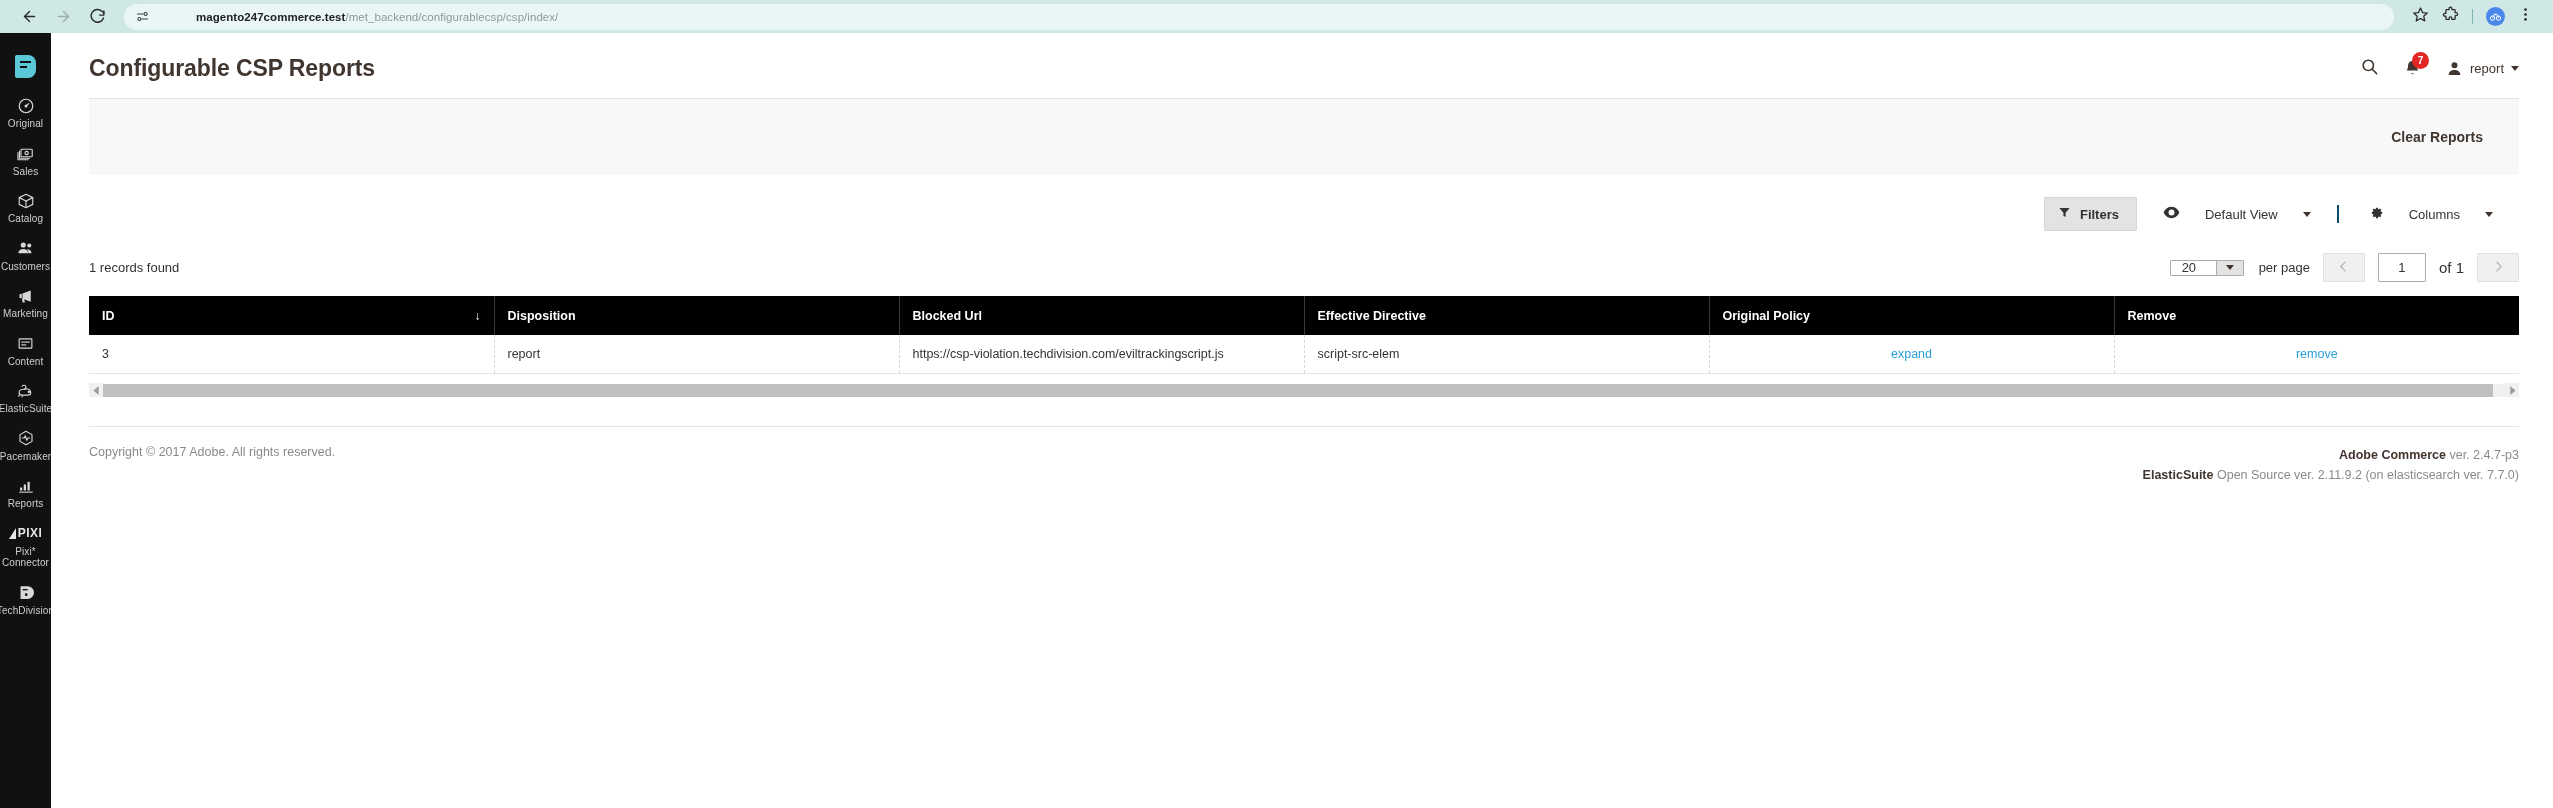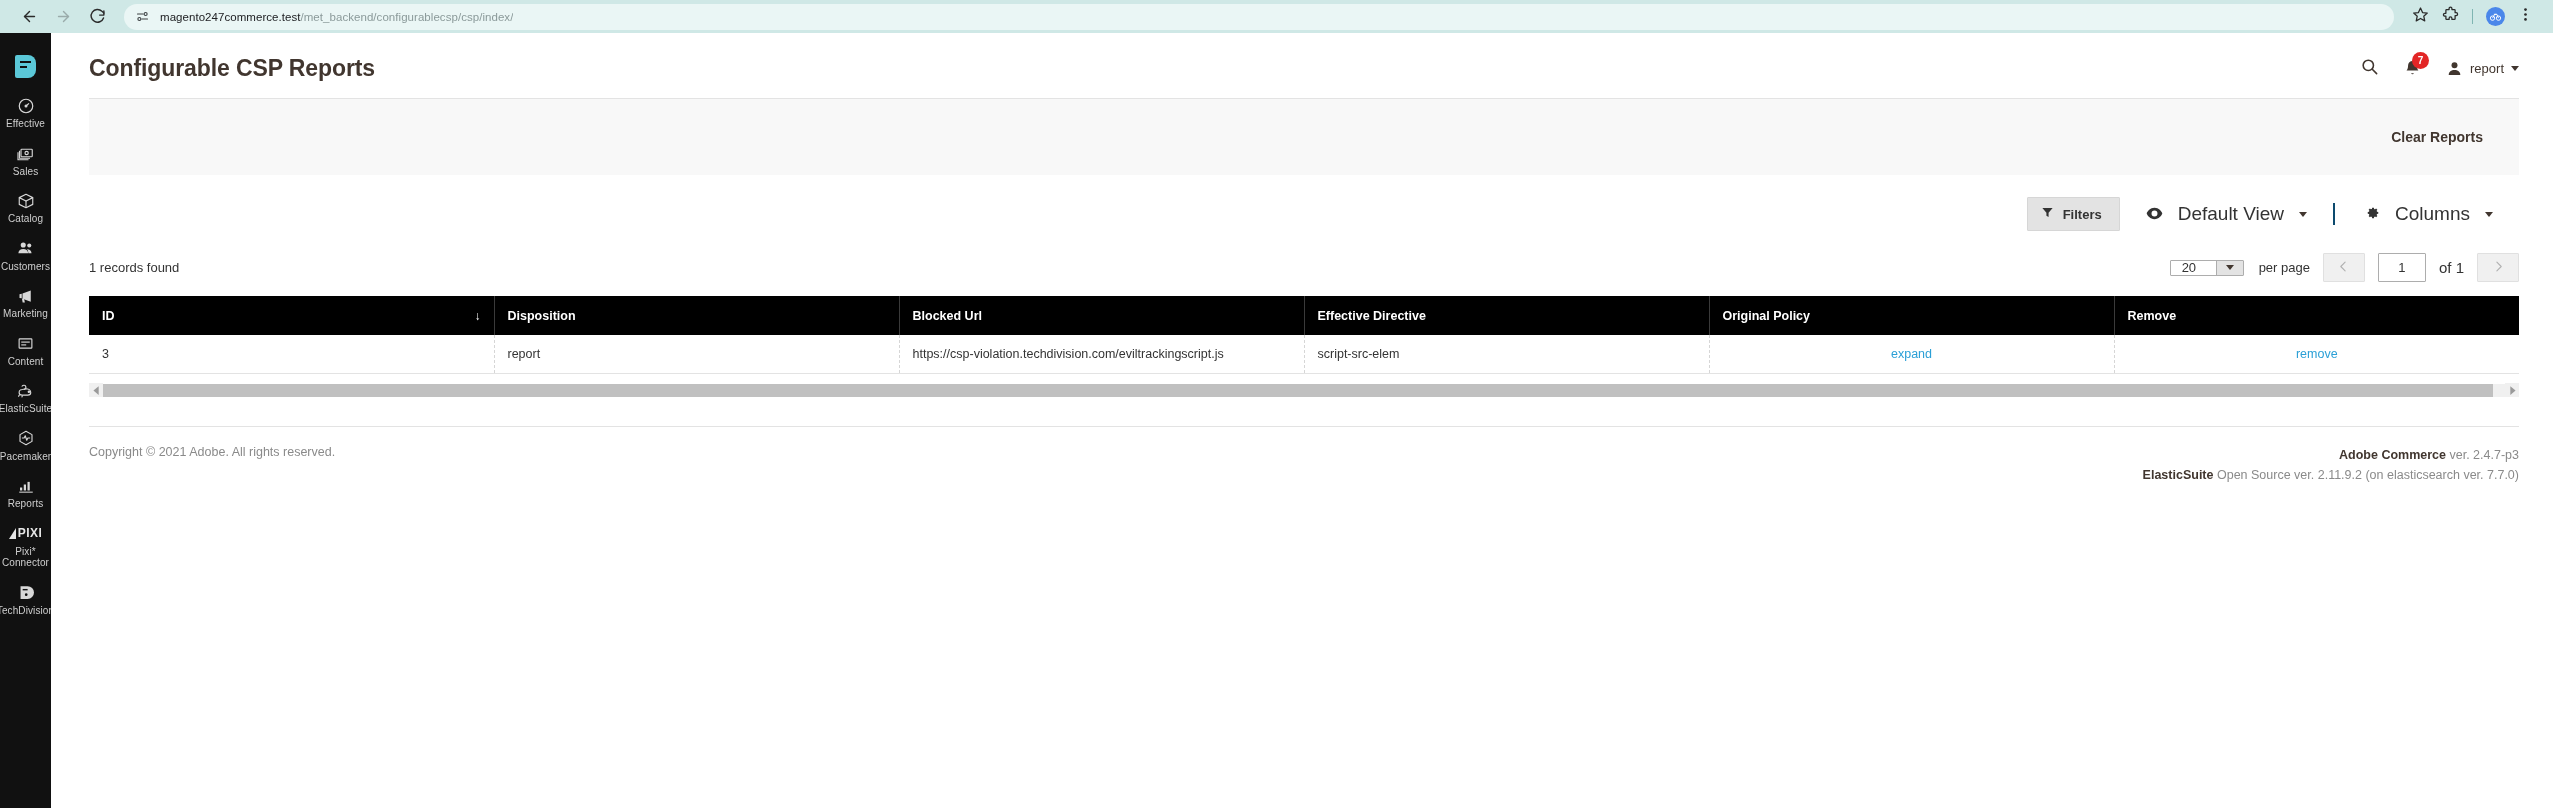--- a/index.html
+++ b/index.html
@@ -48,21 +48,21 @@
     color: #3c4043;
   }
   .omni-url {
     font-size: 11.5px;
     color: #8b9a9a;
     white-space: nowrap;
     overflow: hidden;
     text-overflow: ellipsis;
     letter-spacing: 0.05px;
   }
-  .omni-url b { color: #202124; font-weight: 400; }
+  .omni-url b { color: #202124; font-weight: 700; margin-left: 36px; }
   .chrome-right { display: flex; align-items: center; gap: 2px; flex: none; }
   .chrome-icon {
     width: 28px; height: 28px;
     display: flex; align-items: center; justify-content: center;
     color: #2b2b2b;
   }
   .chrome-sep { width: 1px; height: 15px; background: #7fb5b2; margin: 0 6px; }
   .profile-pic {
     width: 19px; height: 19px; border-radius: 50%;
     background: #4a87ea;
@@ -230,23 +230,23 @@
     border-radius: 1px;
     padding: 8px 17px 8px 13px;
     font-size: 13px;
     font-weight: bold;
     color: #333;
     display: flex; align-items: center; gap: 9px;
     cursor: pointer;
     font-family: inherit;
   }
   .tb-group {
-    display: flex; align-items: center; gap: 15px;
+    display: flex; align-items: center; gap: 25px;
     padding: 0 26px;
-    font-size: 19px;
+    font-size: 13px;
     color: #333;
     cursor: pointer;
   }
   .tb-group.bordered { border-left: 2px solid #0c4a6e; padding-left: 30px; }
   .tb-group .lbl { color: #333; }
 
   .records-row {
     margin: 0 34px 0 38px;
     display: flex;
     align-items: center;
@@ -466,21 +466,21 @@
     </div>
 
     <div class="nav-item">
       <span class="nav-ico">
         <svg width="18" height="18" viewBox="0 0 24 24" fill="none" stroke="currentColor" stroke-width="1.6">
             <circle cx="12" cy="12" r="9"></circle>
             <line x1="12" y1="12" x2="16" y2="8.5"></line>
             <circle cx="12" cy="12" r="1.2" fill="currentColor"></circle>
           </svg>
       </span>
-      <span class="nav-label">Effective</span>
+      <span class="nav-label">Original</span>
     </div>
 
     <div class="nav-item">
       <span class="nav-ico">
         <svg width="19" height="18" viewBox="0 0 24 24" fill="none" stroke="currentColor" stroke-width="1.5">
             <rect x="6" y="7" width="15" height="10" rx="1"></rect>
             <circle cx="13.5" cy="12" r="2.2"></circle>
             <path d="M4 9v10h14"></path>
             <path d="M2 11v10h14"></path>
           </svg>
@@ -757,21 +757,21 @@
       </div>
       <div class="hscroll-arrow">
         <svg width="7" height="9" viewBox="0 0 8 10" fill="#9a9a9a">
             <polygon points="1.5,0 1.5,10 7.5,5"></polygon>
           </svg>
       </div>
     </div>
 
     <div class="footer-sep"></div>
     <div class="footer">
-      <div class="copyright">Copyright © 2021 Adobe. All rights reserved.</div>
+      <div class="copyright">Copyright © 2017 Adobe. All rights reserved.</div>
       <div class="footer-right">
         <div>
           <b>Adobe Commerce</b>
           <span>ver. 2.4.7-p3</span>
         </div>
         <div>
           <b>ElasticSuite</b>
           <span>Open Source ver. 2.11.9.2 (on elasticsearch ver. 7.7.0)</span>
         </div>
       </div>

